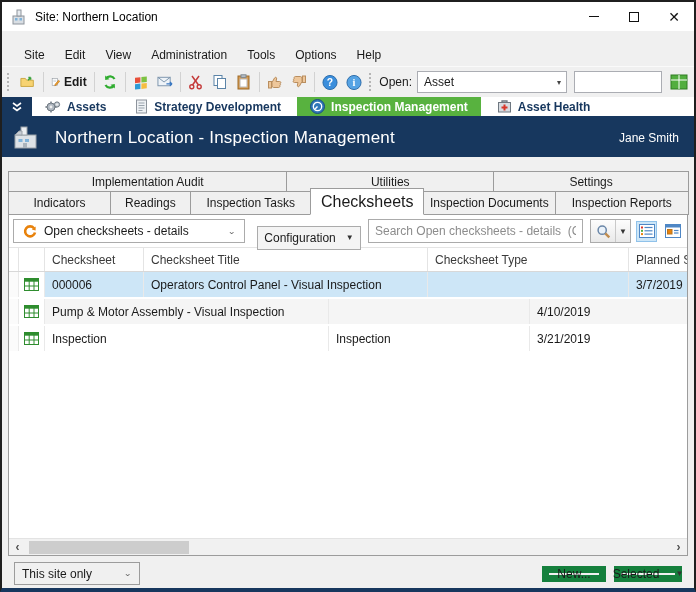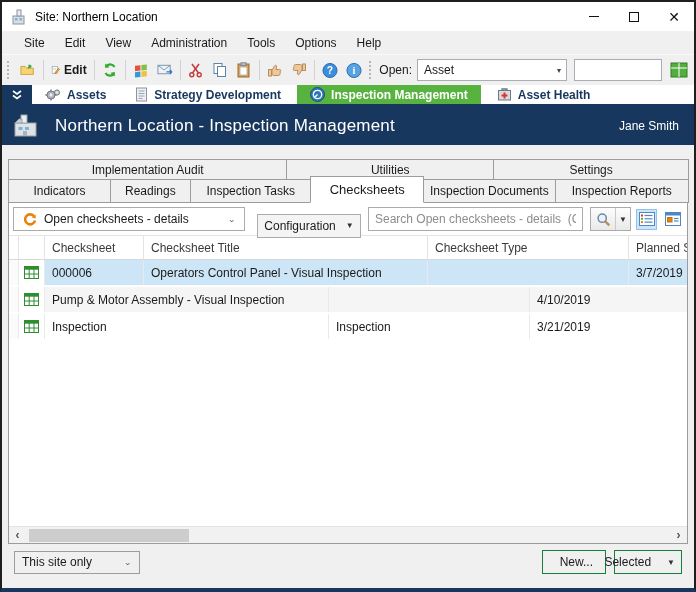--- a/index.html
+++ b/index.html
@@ -14,21 +14,21 @@
   
   .titlebar { height: 29px; background: #fff; display: flex; align-items: center; padding-left: 8px; }
   .titlebar .app-ic { width: 18px; height: 18px; margin-right: 7px; }
   .title-text { font-size: 12px; color: #000; }
   .win-controls { margin-left: auto; display: flex; height: 100%; }
   .win-btn { width: 40px; height: 100%; display: flex; align-items: center; justify-content: center; color:#111; }
   .min-glyph { width: 10px; height: 1px; background: #111; display:block; }
   .max-glyph { width: 10px; height: 10px; border: 1px solid #111; display:block; }
   .close-glyph { font-size: 14px; line-height: 10px; }
   
-  .menubar { height: 23px; background: #f0f0f0; display: flex; align-items: center; padding-left: 12px; }
+  .menubar { height: 23px; background: #f0f0f0; display: flex; align-items: center; padding-left: 12px; margin-top: 12px; }
   .menu-item { padding: 3px 10px; cursor: default; }
   
   .toolbar { height: 31px; background: #f0f0f0; border-top: 1px solid #fafafa; display: flex; align-items: center; padding: 0 2px; white-space: nowrap; }
   .tb-grip { width: 4px; height: 18px; border-left: 2px dotted #b5b5b5; margin: 0 5px 0 3px; }
   .tb-btn { height: 24px; min-width: 24px; display: inline-flex; align-items: center; justify-content: center; padding: 0 3px; gap: 4px; border:1px solid transparent; }
   .tb-sep { width: 1px; height: 20px; background: #d2d2d2; margin: 0 3px; flex:none; }
   .tb-label { margin: 0 5px 0 2px; }
   .open-combo { width: 176px; height: 22px; background: #fff; border: 1px solid #abadb3; display: flex; align-items: center; padding: 0 2px 0 6px; }
   .open-combo .arr { margin-left: auto; font-size: 8px; color: #444; padding-right:3px; }
   .quick-box { width: 88px; height: 22px; background: #fff; border: 1px solid #abadb3; margin-left: 7px; flex:none; }
@@ -42,21 +42,21 @@
   .banner-title { font-size: 17px; font-weight: 400; margin-left: 13px; letter-spacing: .2px; }
   .banner-user { margin-left: auto; font-size: 12px; }
   
   .content { padding: 14px 6px 0 6px; }
   .tabs1 { display: flex; height: 20px; }
   .tab1 { background: #f0f0f0; border: 1px solid #9c9c9c; border-bottom: none; margin-right: -1px;
           display: flex; align-items: center; justify-content: center; cursor: default; }
   .tabs2 { display: flex; height: 24px; position: relative; z-index: 2; margin-bottom: -1px; }
   .tab2 { background: #f0f0f0; border: 1px solid #9c9c9c; margin-right: -1px;
           display: flex; align-items: center; justify-content: center; cursor: default; overflow:hidden; }
-  .tab2.active { background: #fff; border-bottom-color: #fff; margin-top: -3px; z-index: 3; font-size:13px; }
+  .tab2.active { background: #fff; border-bottom-color: #fff; margin-top: -3px; z-index: 3; font-size:16px; }
   .panel { position: relative; background: #fff; border: 1px solid #9c9c9c; height: 342px; z-index: 1; overflow: hidden; }
   
   .controls { height: 32px; display: flex; align-items: center; padding: 0 4px; }
   .view-combo { width: 232px; height: 24px; border: 1px solid #ababab; background: #fff; display: flex; align-items: center; gap: 7px; padding: 0 8px; flex:none; }
   .chev { font-size: 10px; color: #666; margin-left: auto; transform: scaleY(.8); }
   .config-btn { width: 104px; height: 24px; border: 1px solid #ababab; background: #f4f4f4; display: flex; align-items: center; justify-content: center; gap: 10px; margin-left: 12px; flex:none;margin-top:13px; }
   .arr-solid { font-size: 8px; color: #333; }
   .search-box { flex: 1; height: 24px; border: 1px solid #ababab; margin-left: 7px; display:flex; align-items:center; }
   .search-box input { border: none; outline: none; width: 100%; height: 100%; padding: 0 6px; font: 12px "Liberation Sans", sans-serif; background:transparent; }
   .search-box input::placeholder { color: #8c8c8c; opacity:1; }
@@ -83,21 +83,21 @@
   .t-row.alt .td.c-sheet, .t-row.alt .td.c-title, .t-row.alt .td.c-type, .t-row.alt .td.c-start { background: #f5f5f5; }
   
   .hscroll { position: absolute; left: 0; right: 0; bottom: 0; height: 17px; background: #f1f1f1; border-top: 1px solid #e3e3e3; display: flex; align-items: center; }
   .sb-btn { width: 17px; text-align: center; color: #505050; font-size: 12px; line-height:15px; font-weight:bold; }
   .sb-thumb { width: 160px; height: 13px; background: #cdcdcd; margin-left: 3px; }
   .sb-right { margin-left: auto; }
   
   .footerbar { display: flex; align-items: center; margin: 6px 6px 0 6px; }
   .scope-combo { width: 126px; height: 23px; border: 1px solid #9c9c9c; background: #f0f0f0; display: flex; align-items: center; padding: 0 7px; }
   .footer-right { margin-left: auto; display: flex; gap: 8px; }
-  .btn { height: 24px; border: 1px solid #15803d; background: #f0f0f0; display: flex; align-items: center; justify-content: flex-end; padding: 0 12px; gap: 8px; }
+  .btn { height: 16px; border: 7px solid #15803d; background: #f0f0f0; display: flex; align-items: center; justify-content: center; padding: 0 12px; gap: 8px; }
   .btn-new { width: 64px; }
   .btn-selected { width: 68px; padding: 0 6px; gap: 16px; }
   svg { display:block; }
 </style>
 </head>
 <body>
 
 <div class="window">
 
   <div class="titlebar">

